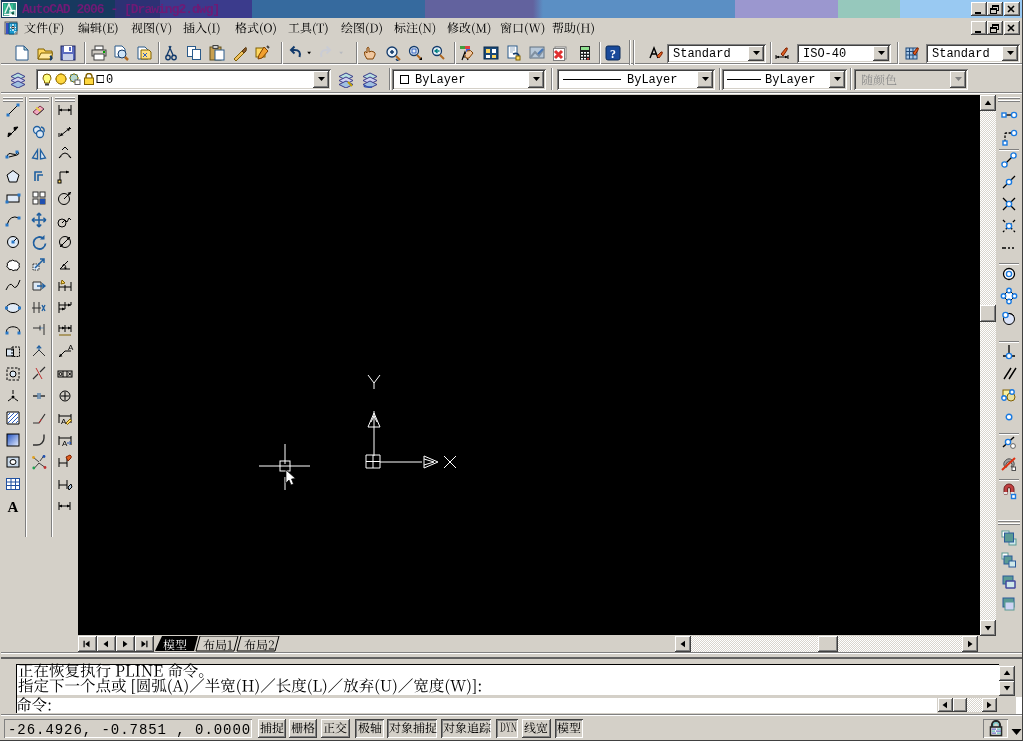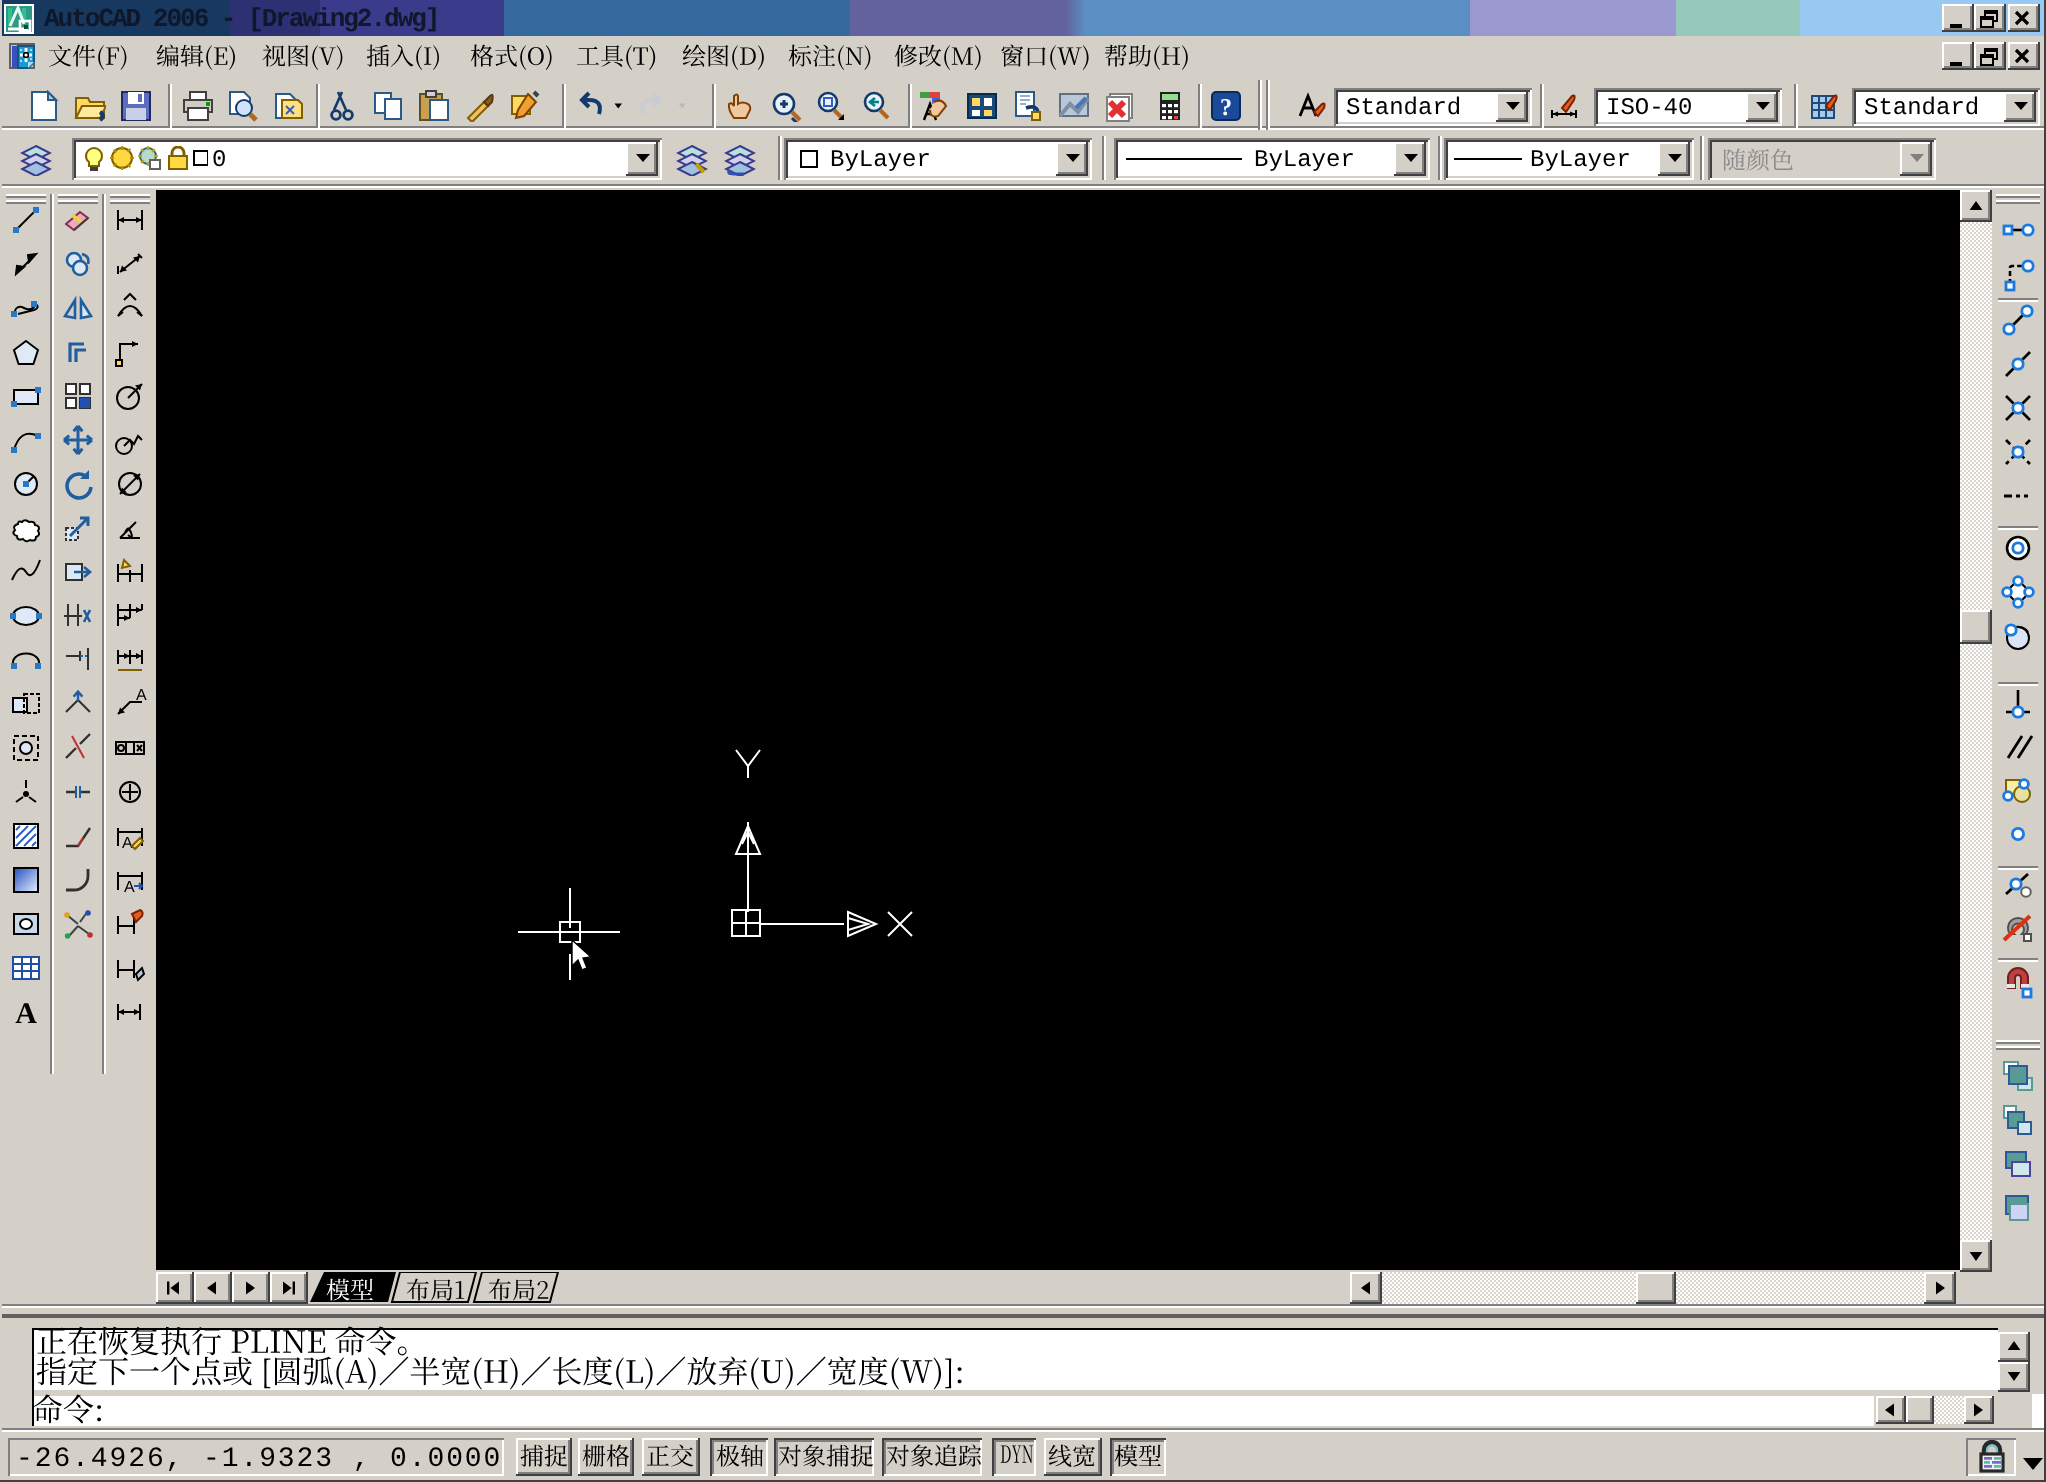--- a/index.html
+++ b/index.html
@@ -16,21 +16,21 @@
 <svg class="abs" style="left:2px;top:2px" width="15" height="15" viewBox="0 0 15 15">
 <rect width="15" height="15" fill="#2e9a84"></rect>
     <rect x="0.5" y="0.5" width="14" height="14" fill="none" stroke="#fff"></rect>
 <rect x="2" y="2" width="2" height="9" fill="#30c090"></rect>
     <rect x="9" y="2" width="2" height="6" fill="#30c090"></rect>
 <path d="M3 11 L7 2 L10 10" fill="none" stroke="#e8f8f0" stroke-width="1.5"></path>
 <path d="M2 12.5 H12" stroke="#fff" stroke-width="1.5"></path>
 <rect x="8" y="8.5" width="5" height="5" fill="none" stroke="#fff" stroke-width="1.3"></rect>
 <rect x="10" y="10.5" width="2" height="2" fill="#104a3a"></rect>
   </svg>
-<div class="abs mono" style="left:22px;top:2px;font-size:13px;font-weight:bold;color:#0f172a;letter-spacing:-1px">AutoCAD 2006 - [Drawing2.dwg]</div>
+<div class="abs mono" style="left:22px;top:2px;font-size:13px;font-weight:bold;color:#701a75;letter-spacing:-1px">AutoCAD 2006 - [Drawing2.dwg]</div>
 <div class="abs btn" style="left:971px;top:2px;width:16px;height:14px">
     <svg width="12" height="12" style="position:absolute;left:1px;top:1px" viewBox="0 0 12 12">
       <rect x="3" y="9" width="6" height="2" fill="#000"></rect>
     </svg>
   </div>
 <div class="abs btn" style="left:987px;top:2px;width:16px;height:14px">
     <svg width="12" height="12" style="position:absolute;left:1px;top:1px" viewBox="0 0 12 12">
       <rect x="4.5" y="2.5" width="6" height="5" fill="none" stroke="#000"></rect>
       <rect x="4" y="2" width="7" height="2" fill="#000"></rect>
       <rect x="2.5" y="5.5" width="6" height="5" fill="#d4d0c8" stroke="#000"></rect>
@@ -402,21 +402,21 @@
   </svg>
 <div class="abs btn" style="left:953px;top:698px;width:14px;height:14px"></div>
 <div class="abs dith" style="left:967px;top:698px;width:15px;height:14px"></div>
 <div class="abs btn" style="left:982px;top:698px;width:15px;height:14px"></div>
 <svg class="abs" style="left:985px;top:701px" width="8" height="8" viewBox="0 0 8 8">
     <path d="M6.5 4 L2 0.8 V7.2 z" fill="#000"></path>
   </svg>
 <div class="abs" style="left:1016px;top:697px;width:7px;height:17px;background:#fff"></div>
 <div class="abs" style="left:0;top:714px;width:1023px;height:27px;background:#d4d0c8;border-top:1px solid #808080;box-shadow:inset 0 1px #fff"></div>
 <div class="abs" style="left:4px;top:719px;width:248px;height:19px;box-shadow:inset 1px 1px #808080,inset -1px -1px #fff"></div>
-<div class="abs mono" style="left:8px;top:722px;font-size:14px;letter-spacing:0.95px">-26.4926, -1.9323 , 0.0000</div>
+<div class="abs mono" style="left:8px;top:722px;font-size:14px;letter-spacing:0.95px">-26.4926, -0.7851 , 0.0000</div>
 <div class="abs" style="left:258px;top:719px;width:28px;height:19px;box-shadow:inset -1px -1px #404040,inset 1px 1px #fff,inset -2px -2px #808080;background:#d4d0c8"></div>
 <div class="abs" style="left:289px;top:719px;width:28px;height:19px;box-shadow:inset -1px -1px #404040,inset 1px 1px #fff,inset -2px -2px #808080;background:#d4d0c8"></div>
 <div class="abs" style="left:321px;top:719px;width:29px;height:19px;box-shadow:inset -1px -1px #404040,inset 1px 1px #fff,inset -2px -2px #808080;background:#d4d0c8"></div>
 <div class="abs" style="left:355px;top:719px;width:29px;height:19px;box-shadow:inset 1px 1px #404040,inset -1px -1px #fff,inset 2px 2px #808080;background:#d4d0c8"></div>
 <div class="abs" style="left:387px;top:719px;width:50px;height:19px;box-shadow:inset 1px 1px #404040,inset -1px -1px #fff,inset 2px 2px #808080;background:#d4d0c8"></div>
 <div class="abs" style="left:441px;top:719px;width:50px;height:19px;box-shadow:inset 1px 1px #404040,inset -1px -1px #fff,inset 2px 2px #808080;background:#d4d0c8"></div>
 <div class="abs" style="left:496px;top:719px;width:22px;height:19px;box-shadow:inset 1px 1px #404040,inset -1px -1px #fff,inset 2px 2px #808080;background:#d4d0c8"></div>
 <div class="abs" style="left:522px;top:719px;width:29px;height:19px;box-shadow:inset -1px -1px #404040,inset 1px 1px #fff,inset -2px -2px #808080;background:#d4d0c8"></div>
 <div class="abs" style="left:555px;top:719px;width:28px;height:19px;box-shadow:inset 1px 1px #404040,inset -1px -1px #fff,inset 2px 2px #808080;background:#d4d0c8"></div>
 <div class="abs" style="left:983px;top:719px;width:25px;height:19px;box-shadow:inset 1px 1px #808080,inset -1px -1px #fff"></div>

